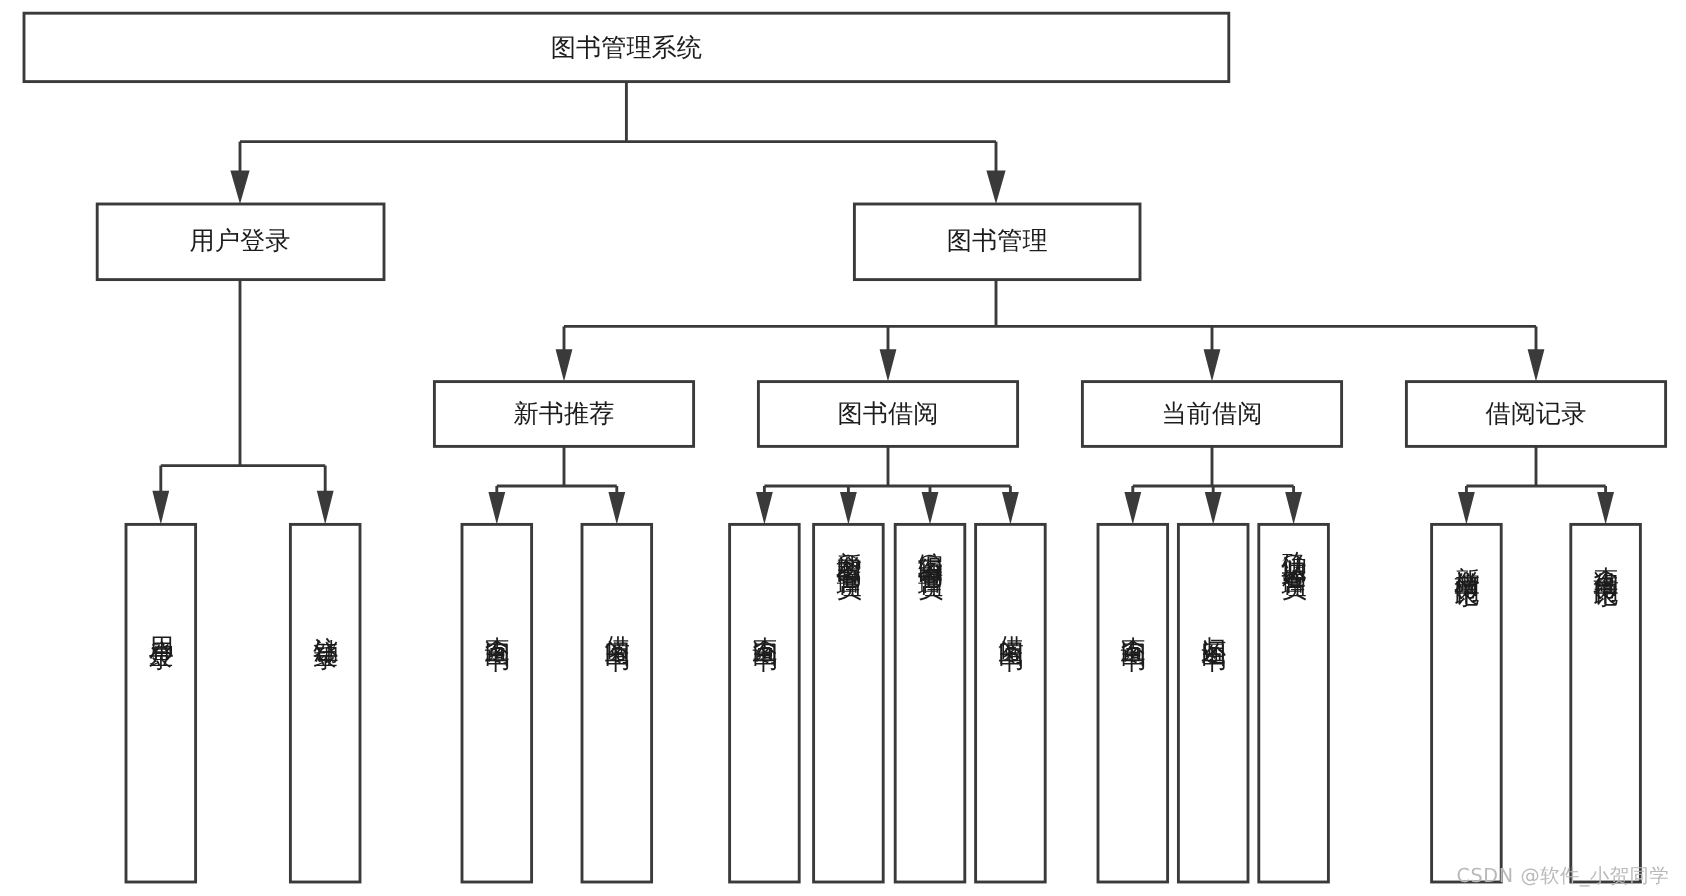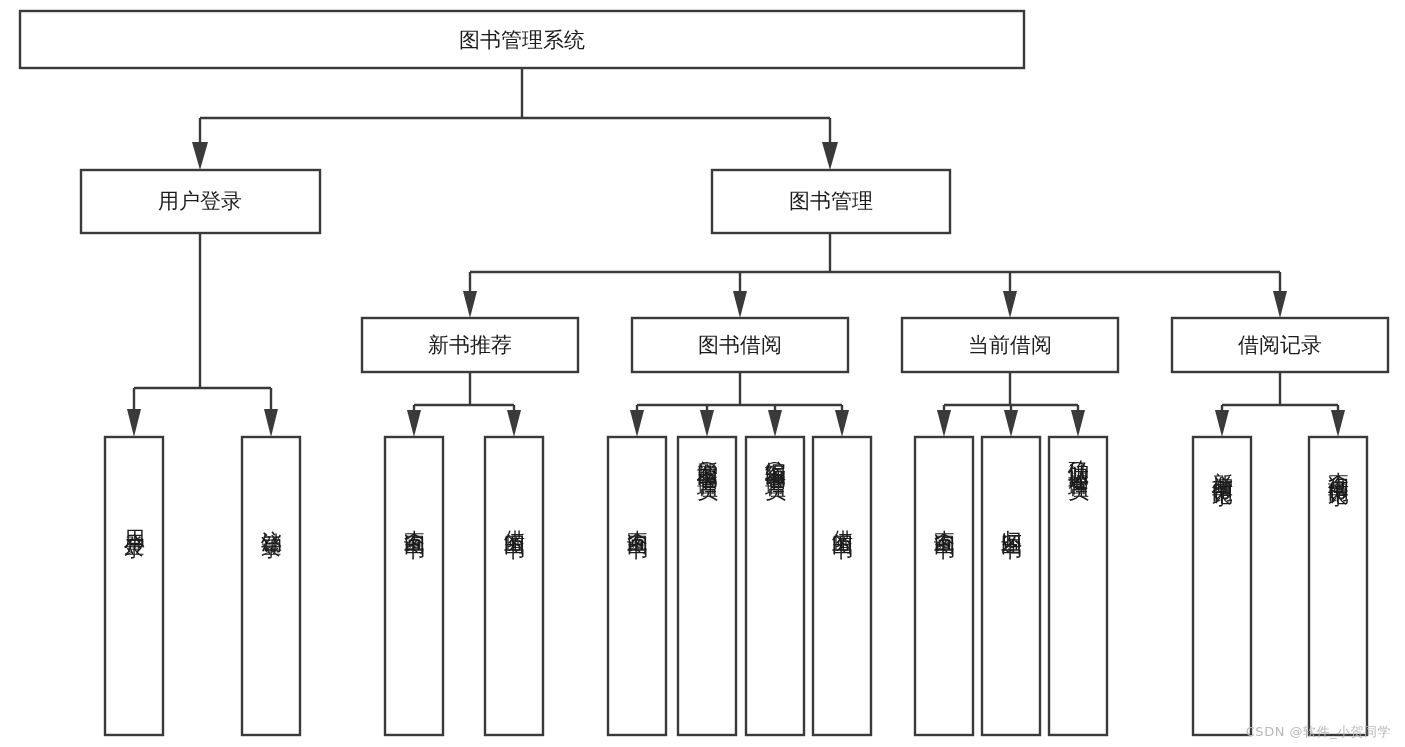--- a/index.html
+++ b/index.html
@@ -61,21 +61,21 @@
     color: #1c1c1c;
     white-space: nowrap;
     transform: translateX(-50%);
     pointer-events: none;
   }
   .watermark {
     position: absolute;
     right: 14px;
     bottom: 6px;
     font-family: "DejaVu Sans", "Liberation Sans", sans-serif;
-    font-size: 13px;
+    font-size: 16px;
     color: #b9b9b9;
     white-space: nowrap;
     letter-spacing: 0.5px;
     margin-top: 48px;
   }
 </style>
 </head>
 <body>
 
 <div id="diagram-root">

